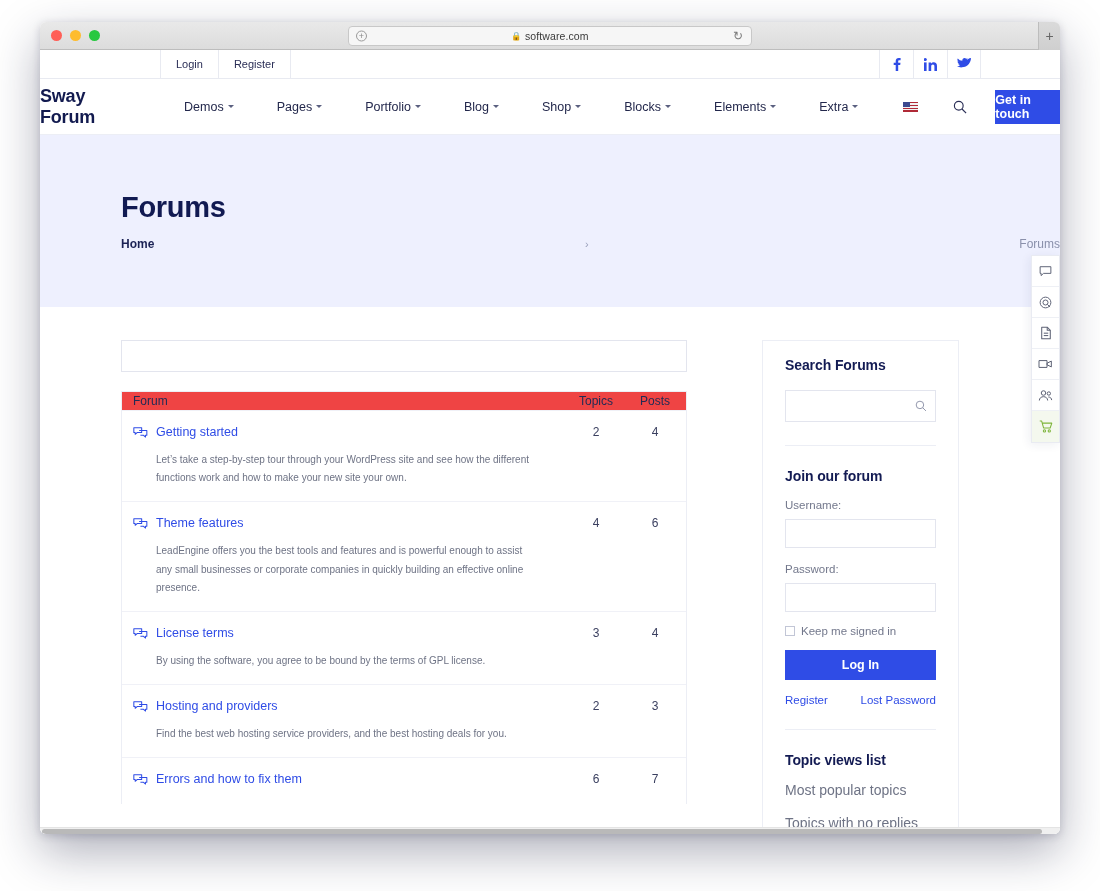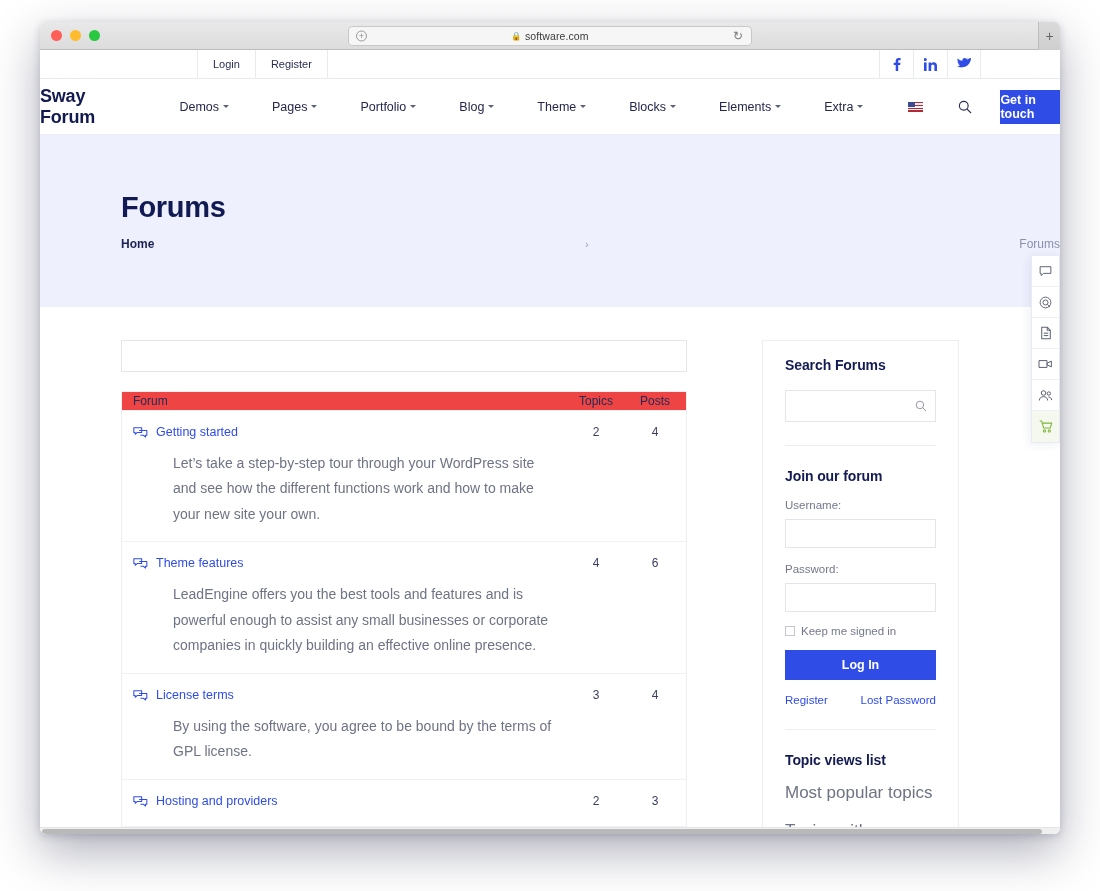--- a/index.html
+++ b/index.html
@@ -99,21 +99,21 @@
   }
 
   
   .topbar {
     height: 29px;
     border-bottom: 1px solid #e8eaf1;
     display: flex;
     align-items: stretch;
     font-size: 11px;
   }
-  .topbar .tb-left { display: flex; margin-left: 117px; padding-left: 40px; }
+  .topbar .tb-left { display: flex; margin-left: 80px; padding-left: 40px; }
   .topbar .tb-link {
     display: flex; align-items: center;
     padding: 0 15px;
     color: #2a2e56;
     border-left: 1px solid #e8eaf1;
     border-right: 1px solid #e8eaf1;
     margin-right: -1px;
     cursor: pointer;
   }
   .topbar .tb-spacer { flex: 1; }
@@ -284,22 +284,22 @@
   }
   .ft-icon { flex: 0 0 auto; color: #2f4ce6; margin-top: 1px; }
   .ft-title {
     font-size: 12.5px;
     color: #2f4ce6;
     cursor: pointer;
     line-height: 1.35;
   }
   .ft-desc {
     margin-top: 8px;
-    margin-left: 40px;
-    font-size: 14px;
+    margin-left: 23px;
+    font-size: 10px;
     color: #6e7385;
     line-height: 1.82;
     max-width: 380px;
   }
   .ft-cell-num {
     width: 56px;
     text-align: center;
     font-size: 12px;
     color: #3b4060;
     padding-top: 1px;
@@ -387,21 +387,21 @@
   }
   .w-links {
     margin-top: 14px;
     display: flex; justify-content: space-between;
     font-size: 11.5px;
   }
   .w-links span { color: #2f4ce6; cursor: pointer; font-weight: 500; }
   .w-list { padding-bottom: 22px; }
   .w-list-item {
     margin-top: 12px;
-    font-size: 17px;
+    font-size: 14px;
     color: #6e7385;
     cursor: pointer;
     line-height: 1.5;
   }
 
   
   .sticky-bar {
     position: absolute;
     right: 0;
     top: 205px;
@@ -502,21 +502,21 @@
           </div>
           <div class="nav-item">
             <span>Portfolio</span>
             <span class="caret"></span>
           </div>
           <div class="nav-item">
             <span>Blog</span>
             <span class="caret"></span>
           </div>
           <div class="nav-item">
-            <span>Theme</span>
+            <span>Shop</span>
             <span class="caret"></span>
           </div>
           <div class="nav-item">
             <span>Blocks</span>
             <span class="caret"></span>
           </div>
           <div class="nav-item">
             <span>Elements</span>
             <span class="caret"></span>
           </div>
@@ -614,20 +614,21 @@
               <div class="ft-cell-main">
                 <div class="ft-title-line">
                   <span class="ft-icon">
                     <svg width="15" height="13" viewBox="0 0 18 15" fill="none" stroke="#2f4ce6" stroke-width="1.25" stroke-linejoin="round">
                         <path d="M1 1.8h9.4v5.6H5.3L2.6 9.6V7.4H1z"></path>
                         <path d="M7.4 5.1h9.2v5.6h-1.6v2.2l-2.7-2.2H8.9"></path>
                       </svg>
                   </span>
                   <span class="ft-title">Hosting and providers</span>
                 </div>
+                <div class="ft-desc">Find the best web hosting service providers, and the best hosting deals for you.</div>
               </div>
               <div class="ft-cell-num">2</div>
               <div class="ft-cell-num posts">3</div>
             </div>
 
             <div class="ft-row">
               <div class="ft-cell-main">
                 <div class="ft-title-line">
                   <span class="ft-icon">
                     <svg width="15" height="13" viewBox="0 0 18 15" fill="none" stroke="#2f4ce6" stroke-width="1.25" stroke-linejoin="round">

